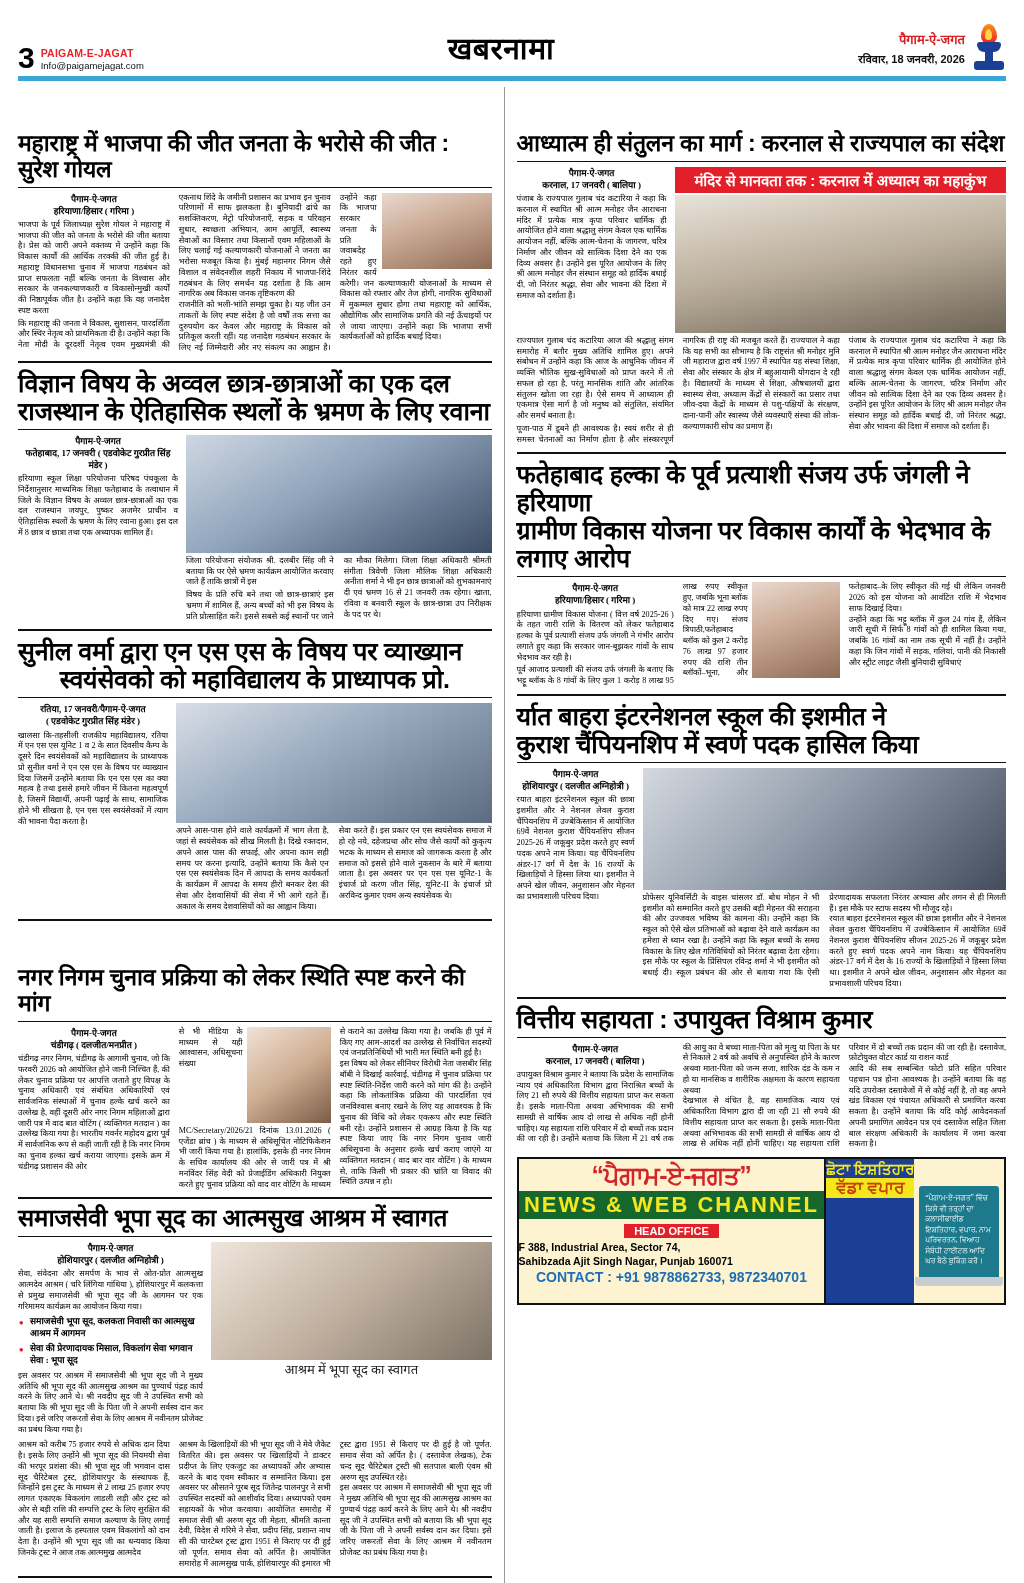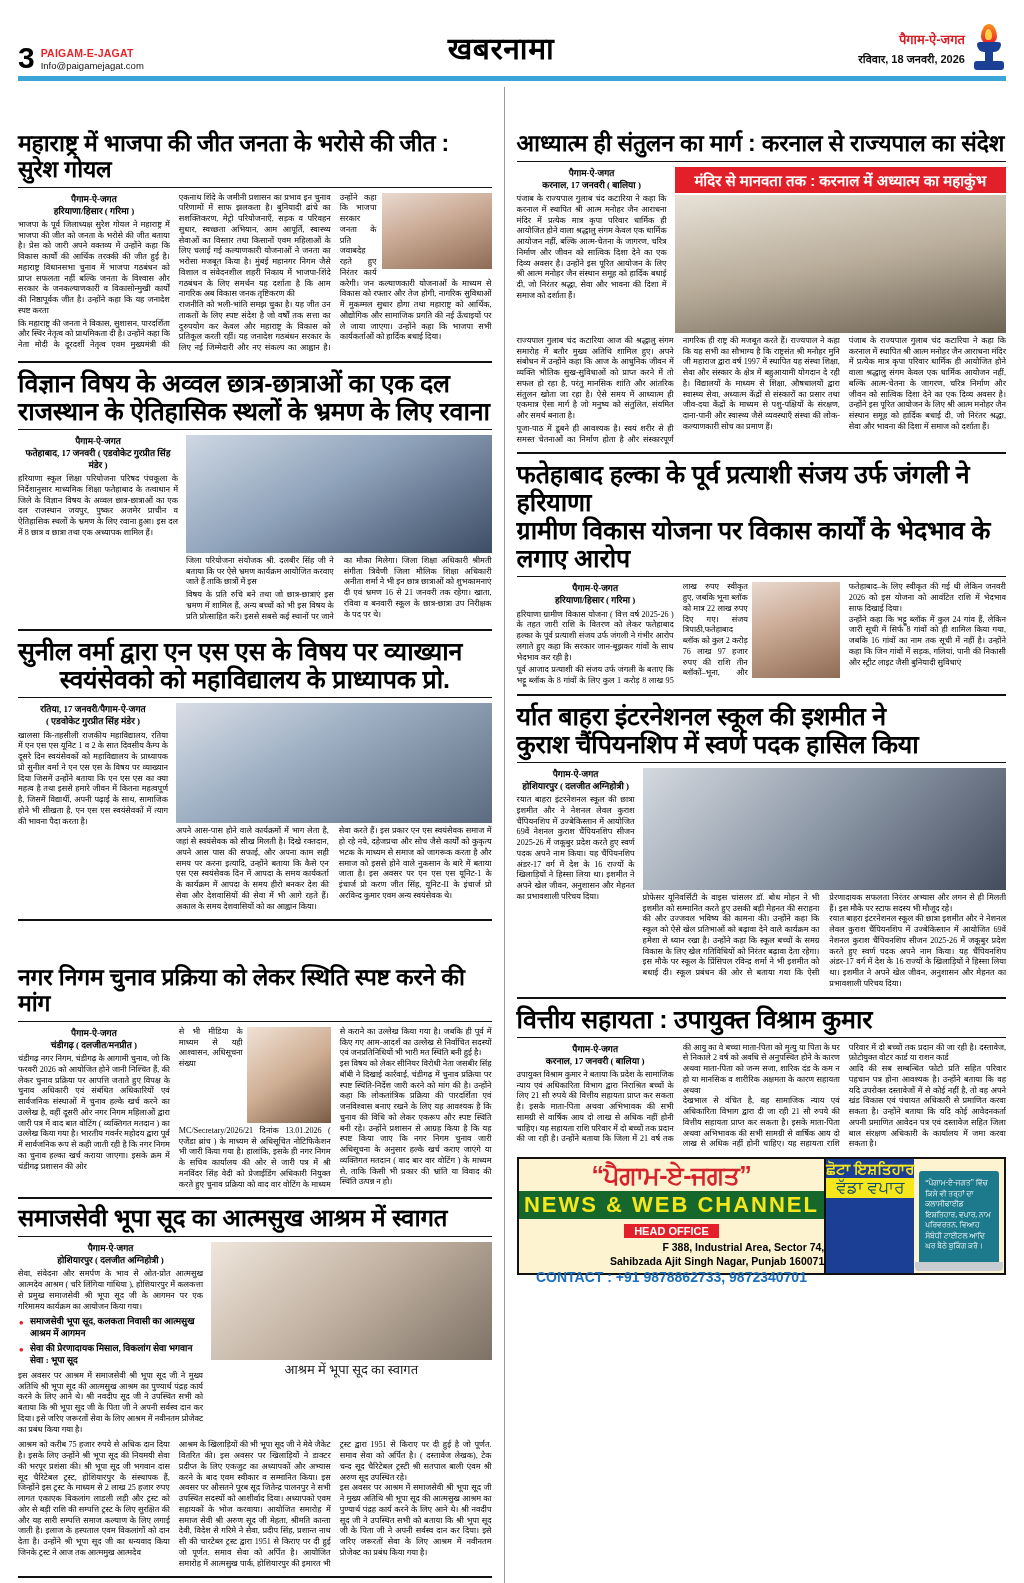--- a/index.html
+++ b/index.html
@@ -75,34 +75,34 @@
   
   .pm1 { background:linear-gradient(160deg,#e9d9cf 0%,#c9a893 45%,#8e6b55 100%); }
   .pm2 { background:linear-gradient(150deg,#d9dee6 0%,#9fb0c4 40%,#5c6b80 100%); }
   .pm3 { background:linear-gradient(140deg,#efe6dc 0%,#c0b0a0 50%,#7d7266 100%); }
   .pm4 { background:linear-gradient(150deg,#cfd8e3 0%,#8fa3bb 45%,#3d4d66 100%); }
   .pm5 { background:linear-gradient(170deg,#e8e2d8 0%,#b9ad9a 50%,#6e6455 100%); }
   .pm6 { background:linear-gradient(135deg,#d4d9df 0%,#8c97a6 50%,#434c5c 100%); }
   .pm7 { background:linear-gradient(145deg,#f0e2d6 0%,#cfae93 50%,#7a5c46 100%); }
 
   
-  .advert { border:2px solid #111; display:flex; height:118px; margin-top:6px; background:#fff; }
+  .advert { border:2px solid #111; display:flex; height:148px; margin-top:6px; background:#fff; }
   .ad-left { flex:1.72; background:#fdf3d0; display:flex; flex-direction:column; }
   .ad-title { background:#fdf3d0; text-align:center; padding:2px 0 0; }
   .ad-title span { font-family:"Liberation Sans", sans-serif; font-weight:bold; font-size:25px; color:#d6232a; letter-spacing:-0.5px; }
   .ad-news { background:#16672b; text-align:center; padding:1px 0; }
   .ad-news span { font-family:"Liberation Sans", sans-serif; font-weight:bold; font-size:22px; color:#f6e71d; letter-spacing:2px; }
   .ad-head { text-align:center; margin-top:2px; }
   .ad-head span { background:#e3202a; color:#fff; font-family:"Liberation Sans", sans-serif; font-weight:bold; font-size:11px; padding:1px 10px; }
-  .ad-addr { text-align:right; font-family:"Liberation Sans", sans-serif; font-weight:bold; font-size:10.5px; line-height:1.28; margin-top:2px; }
+  .ad-addr { text-align:left; font-family:"Liberation Sans", sans-serif; font-weight:bold; font-size:10.5px; line-height:1.28; margin-top:2px; }
   .ad-contact { text-align:center; font-family:"Liberation Sans", sans-serif; font-weight:bold; font-size:14px; color:#1b6fb8; margin-top:1px; }
   .ad-right { flex:1; background:#fdf3d0; border-left:2px solid #111; display:flex; flex-direction:row; }
   .ad-r-top { background:#1b3f94; text-align:center; padding:1px 0; }
   .ad-r-top .l1 { font-family:"Liberation Sans", sans-serif; font-weight:bold; font-size:15px; color:#f6e71d; display:block; }
-  .ad-r-top .l2 { font-family:"Liberation Sans", sans-serif; font-weight:normal; font-size:17px; color:#0c4a6e; display:block; background:#f6e71d; }
+  .ad-r-top .l2 { font-family:"Liberation Sans", sans-serif; font-weight:bold; font-size:17px; color:#c2410c; display:block; background:#f6e71d; }
   .ad-r-body { flex:1; display:flex; align-items:center; justify-content:center; padding:3px; }
   .laptop { width:96%; background:#1d7a8c; color:#fff; font-size:7.5px; line-height:1.4; text-align:left; padding:7px 6px 10px; border-radius:3px 3px 0 0; position:relative; }
   .laptop:after { content:""; display:block; position:absolute; left:-5%; right:-5%; bottom:-9px; height:9px; background:#c9ccd1; border-radius:0 0 4px 4px; }
 </style>
 </head>
 <body>
 
 <div class="page">
 
   <div class="masthead">

